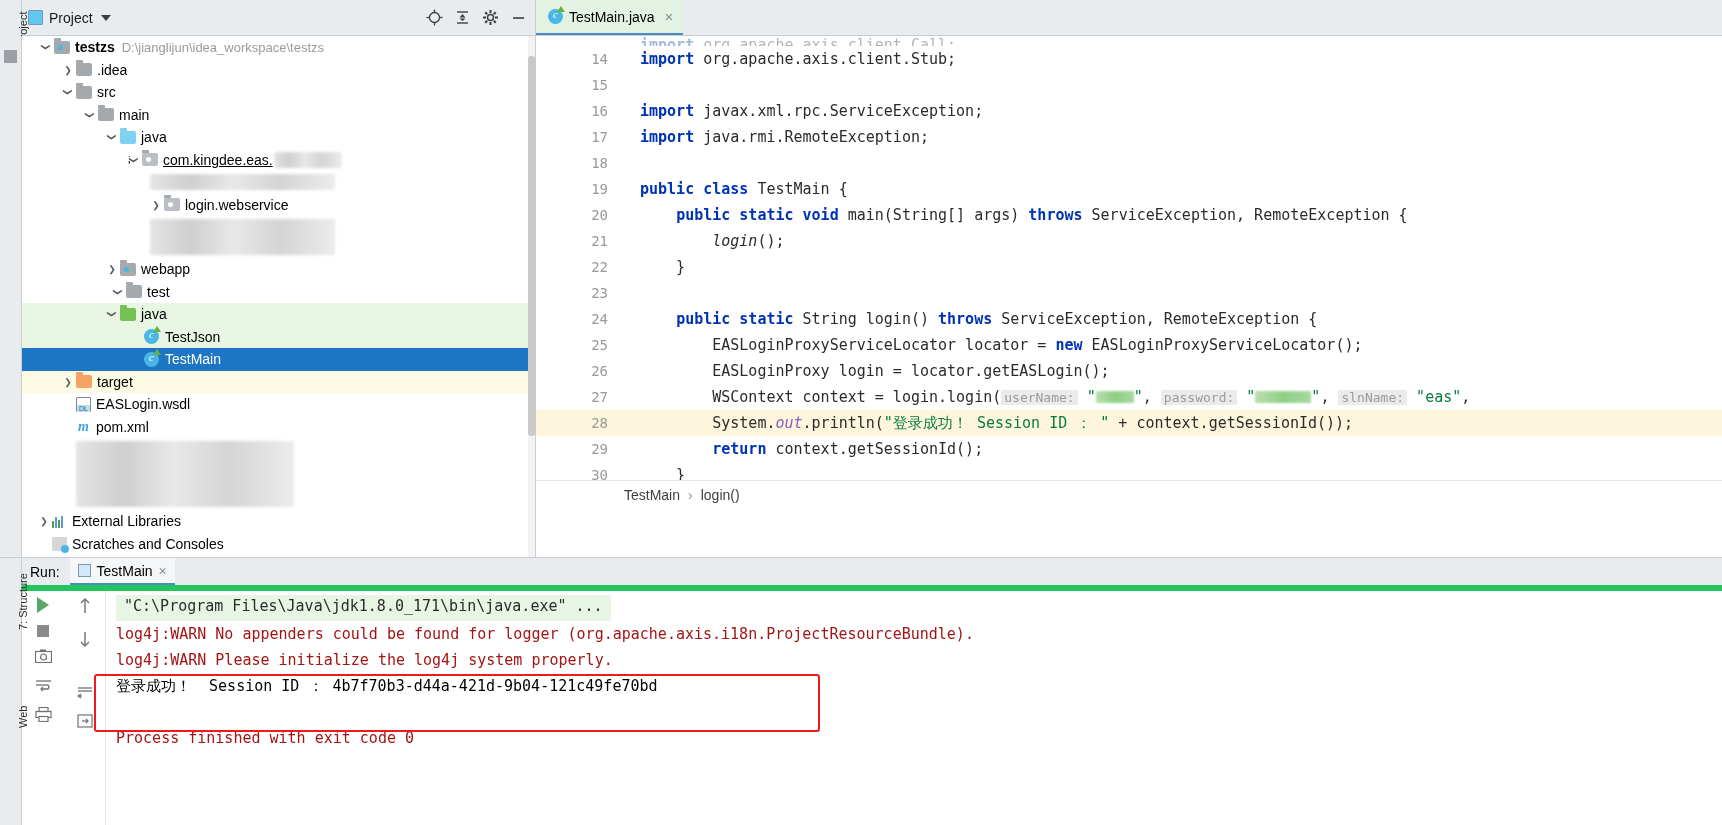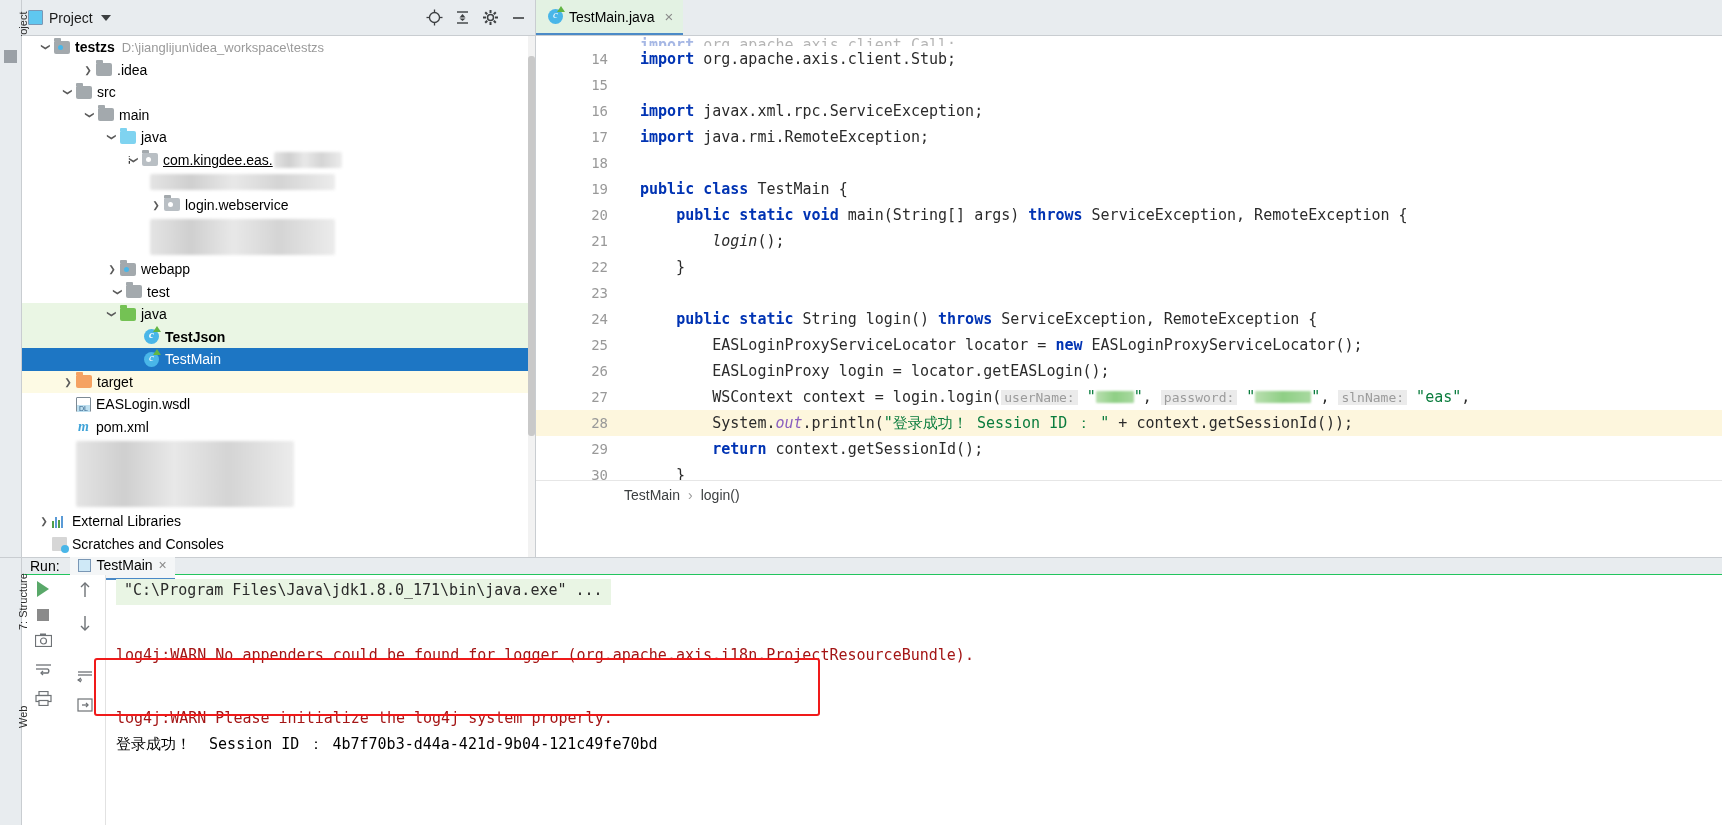--- a/index.html
+++ b/index.html
@@ -244,22 +244,22 @@
   .vstrip3 {
     width: 22px; flex: 0 0 22px; background: #e8ecef;
     border-right: 1px solid #c9cdd1; position: relative;
   }
   .vstrip3 .vlab {
     position: absolute; white-space: nowrap; font-size: 11px; color: #2b2b2b;
     transform: rotate(-90deg); transform-origin: left top;
   }
   .run-main { flex: 1; display: flex; flex-direction: column; }
   .run-head {
-    height: 17px; display: flex; align-items: center;
-    background: #e8ecef; border-bottom: 1px solid #22c55e;
+    height: 33px; display: flex; align-items: center;
+    background: #e8ecef; border-bottom: 6px solid #22c55e;
     padding-left: 8px; gap: 10px; font-size: 14px;
   }
   .run-tab {
     height: 27px; display: flex; align-items: center; gap: 6px;
     padding: 0 8px; background: #f4f6f7; border-bottom: 2px solid #4b8ac7;
   }
   .run-tab .ricon {
     width: 13px; height: 13px; border: 1px solid #7a97b5; background: #cfe9f7;
   }
   .run-body { flex: 1; display: flex; }
@@ -276,21 +276,21 @@
     border-bottom: 8px solid transparent; border-left: 12px solid #59a869; }
   .sq-stop { width: 12px; height: 12px; background: #8a8a8a; }
   .ic { color: #6e7276; font-size: 15px; }
   .console {
     flex: 1; position: relative;
     font-family: "DejaVu Sans Mono", monospace;
     font-size: 15px; padding-top: 4px;
   }
   .oline { height: 26px; display: flex; align-items: center; white-space: pre; padding-left: 10px; }
   .oline.cmd { background: #e9f5e4; color: #2b2b2b; display: inline-block; padding: 2px 8px; }
-  .warn { color: #a31515; margin-top: 37px; }
+  .warn { color: #a31515; }
   .cmdwrap { padding-left: 10px; height: 26px; }
   .redbox {
     position: absolute;
     border: 2px solid #f01a1a; border-radius: 3px;
     pointer-events: none;
   }
 </style>
 </head>
 <body>
 
@@ -362,21 +362,21 @@
 
     <div class="tree">
 
       <div class="row" style="padding-left:16px;">
         <span class="arrow d"></span>
         <span class="folder dot"></span>
         <span class="tname">testzs</span>
         <span class="tpath">D:\jianglijun\idea_workspace\testzs</span>
       </div>
 
-      <div class="row" style="padding-left:58px;">
+      <div class="row" style="padding-left:38px;">
         <span class="arrow r"></span>
         <span class="folder"></span>
         <span>.idea</span>
       </div>
 
       <div class="row" style="padding-left:38px;">
         <span class="arrow d"></span>
         <span class="folder"></span>
         <span>src</span>
       </div>
@@ -425,21 +425,21 @@
         <span class="folder"></span>
         <span>test</span>
       </div>
 
       <div class="row green" style="padding-left:82px;">
         <span class="arrow d"></span>
         <span class="folder green2"></span>
         <span>java</span>
       </div>
 
-      <div class="row green" style="padding-left:122px;font-weight:bold;">
+      <div class="row green" style="padding-left:122px;">
         <span class="cls-icon" style="margin-right:6px;"></span>
         <span>TestJson</span>
       </div>
 
       <div class="row sel" style="padding-left:122px;">
         <span class="cls-icon" style="margin-right:6px;"></span>
         <span>TestMain</span>
       </div>
 
       <div class="row yellow" style="padding-left:38px;">

